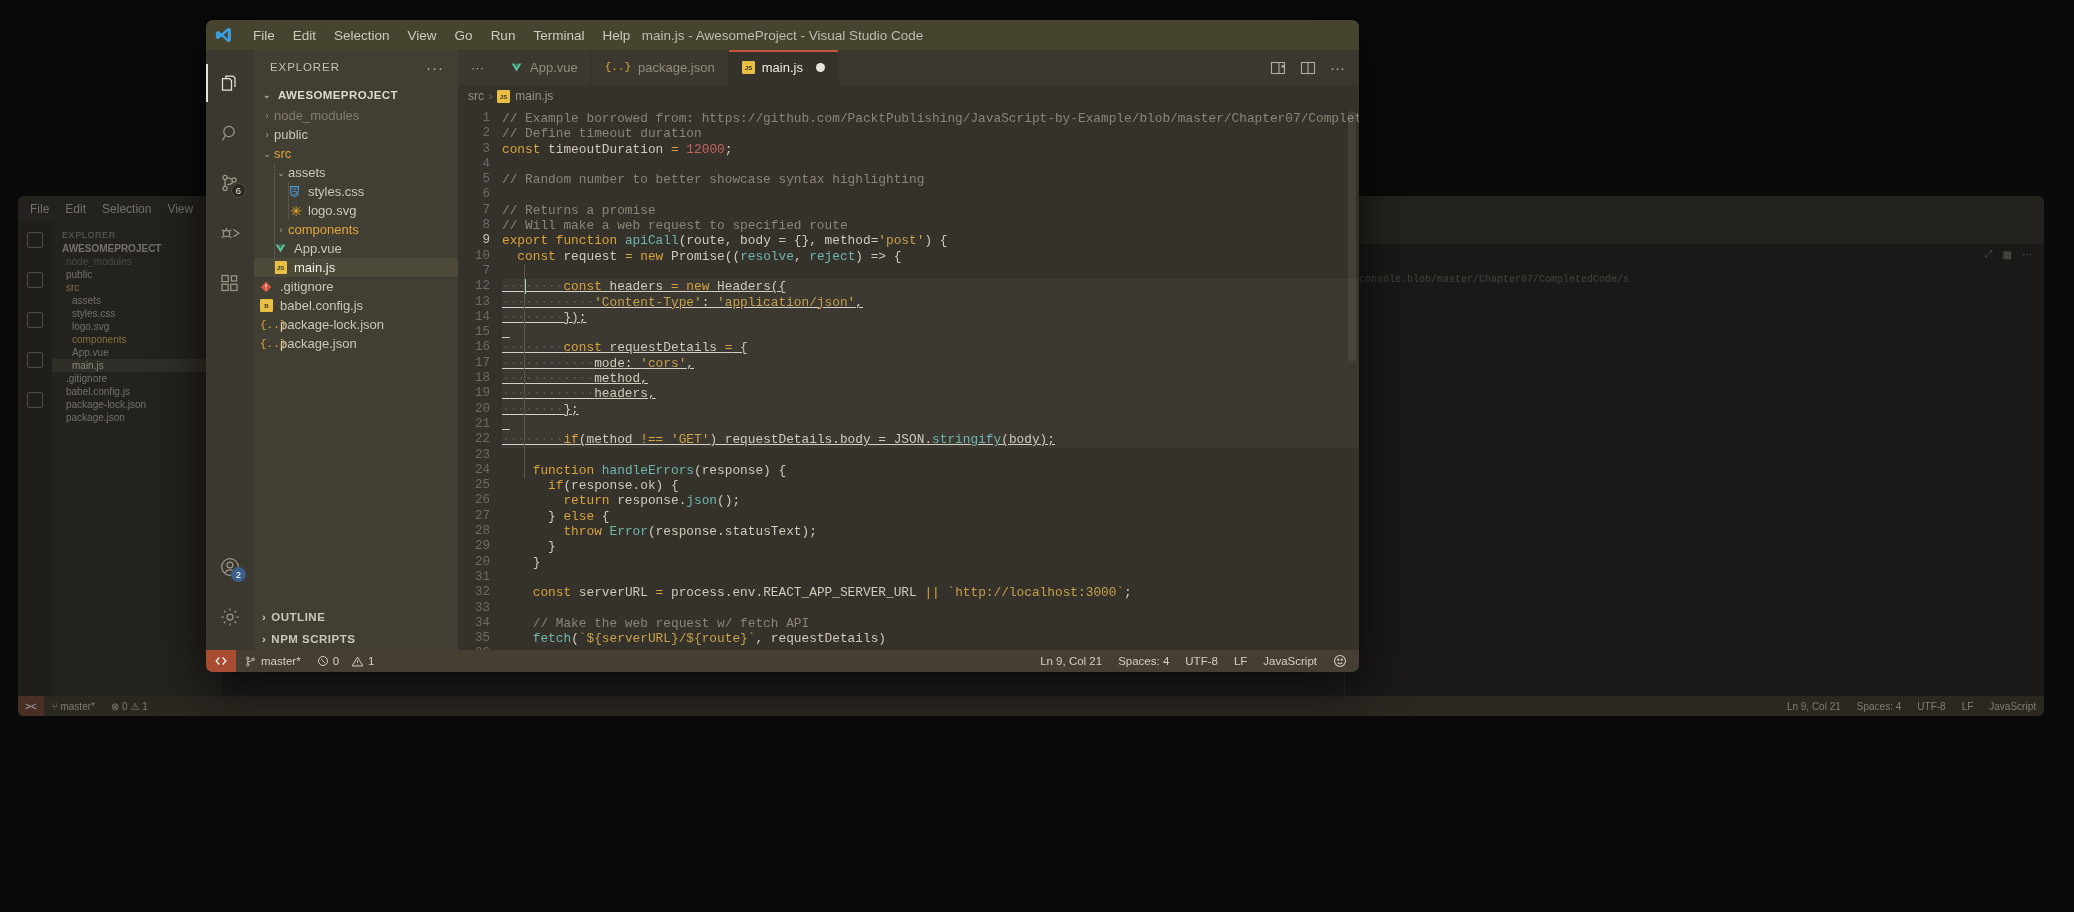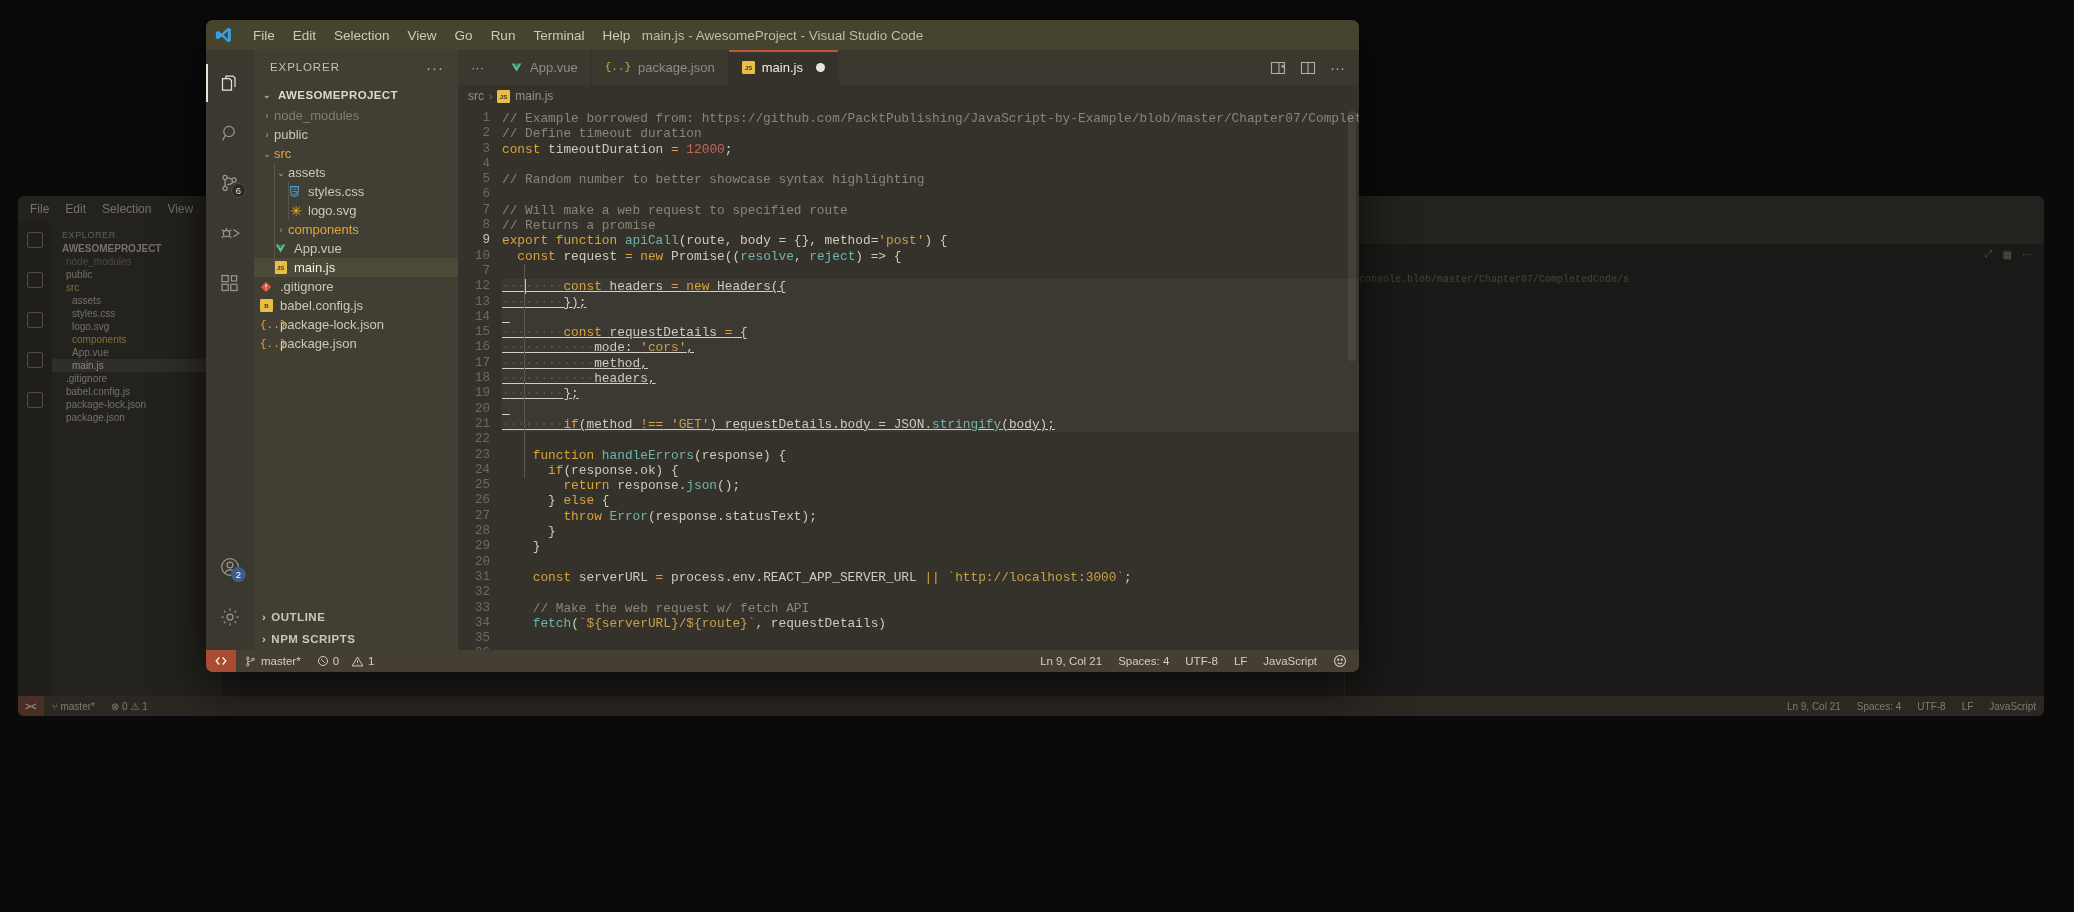--- a/index.html
+++ b/index.html
@@ -601,26 +601,27 @@
               <div>35</div>
               <div>36</div>
             </div>
           <div class="codearea" id="codearea">
               <div class="ln"><span class="cmt">// Example borrowed from: https://github.com/PacktPublishing/JavaScript-by-Example/blob/master/Chapter07/CompletedCode/src/Se</span></div>
               <div class="ln"><span class="cmt">// Define timeout duration</span></div>
               <div class="ln"><span class="kw">const</span><span class="var"> timeoutDuration </span><span class="op">=</span><span class="var"> </span><span class="num">12000</span><span class="var">;</span></div>
               <div class="ln">&nbsp;</div>
               <div class="ln"><span class="cmt">// Random number to better showcase syntax highlighting</span></div>
               <div class="ln">&nbsp;</div>
+              <div class="ln"><span class="cmt">// Returns a promise</span></div>
               <div class="ln"><span class="cmt">// Will make a web request to specified route</span></div>
-              <div class="ln"><span class="cmt">// Returns a promise</span></div>
               <div class="ln"><span class="kw">export function</span><span class="var"> </span><span class="fn">apiCall</span><span class="var">(route, body = {}, method=</span><span class="str">'post'</span><span class="var">) {</span></div>
               <div class="ln"><span class="ws">  </span><span class="kw">const</span><span class="var"> request </span><span class="op">=</span><span class="var"> </span><span class="kw">new</span><span class="var"> </span><span class="var">Promise</span><span class="var">((</span><span class="fn">resolve</span><span class="var">, </span><span class="fn">reject</span><span class="var">) =&gt; {</span></div>
               <div class="ln">&nbsp;</div>
               <div class="ln hl-block"><span class="ws">········</span><span class="kw">const</span><span class="var"> headers </span><span class="op">=</span><span class="var"> </span><span class="kw">new</span><span class="var"> Headers({</span></div>
+              <div class="ln hl-block"><span class="ws">············</span><span class="str">'Content-Type'</span><span class="var">: </span><span class="str">'application/json'</span><span class="var">,</span></div>
               <div class="ln hl-block"><span class="ws">········</span><span class="var">});</span></div>
               <div class="ln hl-block">&nbsp;</div>
               <div class="ln hl-block"><span class="ws">········</span><span class="kw">const</span><span class="var"> requestDetails </span><span class="op">=</span><span class="var"> {</span></div>
               <div class="ln hl-block"><span class="ws">············</span><span class="var">mode: </span><span class="str">'cors'</span><span class="var">,</span></div>
               <div class="ln hl-block"><span class="ws">············</span><span class="var">method,</span></div>
               <div class="ln hl-block"><span class="ws">············</span><span class="var">headers,</span></div>
               <div class="ln hl-block"><span class="ws">········</span><span class="var">};</span></div>
               <div class="ln hl-block">&nbsp;</div>
               <div class="ln hl-block"><span class="ws">········</span><span class="kw">if</span><span class="var">(method </span><span class="op">!==</span><span class="var"> </span><span class="str">'GET'</span><span class="var">) requestDetails.body = JSON.</span><span class="fn">stringify</span><span class="var">(body);</span></div>
               <div class="ln">&nbsp;</div>

